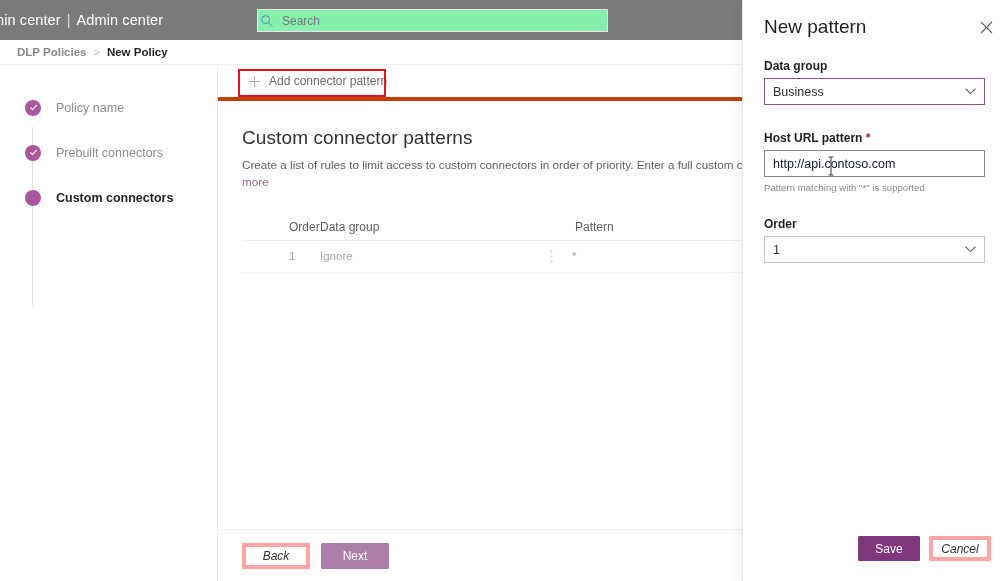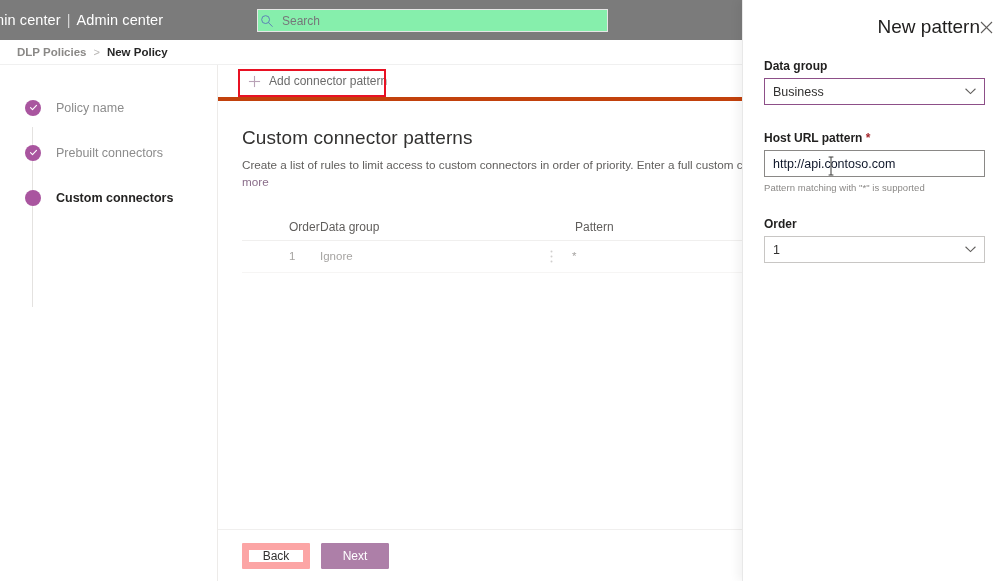--- a/index.html
+++ b/index.html
@@ -157,35 +157,35 @@
     border-top: 1px solid #f0efee;
     display: flex; align-items: center;
     padding-left: 24px; gap: 11px;
   }
   .btn {
     height: 26px; min-width: 68px;
     font-family: inherit; font-size: 12px;
     border-radius: 1px; cursor: pointer;
     display: inline-flex; align-items: center; justify-content: center;
   }
-  .btn-ghost  { background:#fff; border:7px solid #fca5a5; color:#323130; }
+  .btn-ghost  { background:#fff; border:4px solid #fca5a5; color:#323130;font-style:italic; }
   .btn-muted  { background:#ad7fa8; border:1px solid #ad7fa8; color:#ffffff; }
   .btn-primary{ background:#80377b; border:1px solid #80377b; color:#ffffff; }
 
   
   .panel {
     position: absolute; right: 0; top: 0;
     width: 265px; height: 581px;
     background: #ffffff;
     border-left: 1px solid #e8e8e8;
     box-shadow: -4px 0 9px rgba(0,0,0,.055);
     z-index: 10;
   }
   .panel-head {
-    display: flex; align-items: flex-start; justify-content: flex-end;
+    display: flex; align-items: flex-start; justify-content: space-between;
     padding: 16px 14px 0 21px;
   }
   .panel-title { font-size: 19px; color: #201f1e; font-weight: normal; }
   .close-icon { width: 13px; height: 13px; display:block; cursor:pointer; margin-top:5px; }
   .panel-body { padding: 21px 22px 0 21px; }
   .fld-label {
     font-size: 12px; color: #201f1e; font-weight: bold;
     margin-bottom: 5px;
   }
   .req { color: #a4262c; font-weight: bold; }
@@ -363,13 +363,17 @@
 
     <div class="fld-label">Order</div>
     <div class="combo">
       <span>1</span>
       <svg class="chev" viewBox="0 0 11 7">
         <polyline points="0.8,1 5.5,5.6 10.2,1" fill="none" stroke="#605e5c" stroke-width="1.05" stroke-linecap="round"></polyline>
       </svg>
     </div>
   </div>
 
+  <div class="panel-actions">
+    <button class="btn btn-primary">Save</button>
+    <button class="btn btn-ghost">Cancel</button>
+  </div>
 </div>
 
 </body></html>

